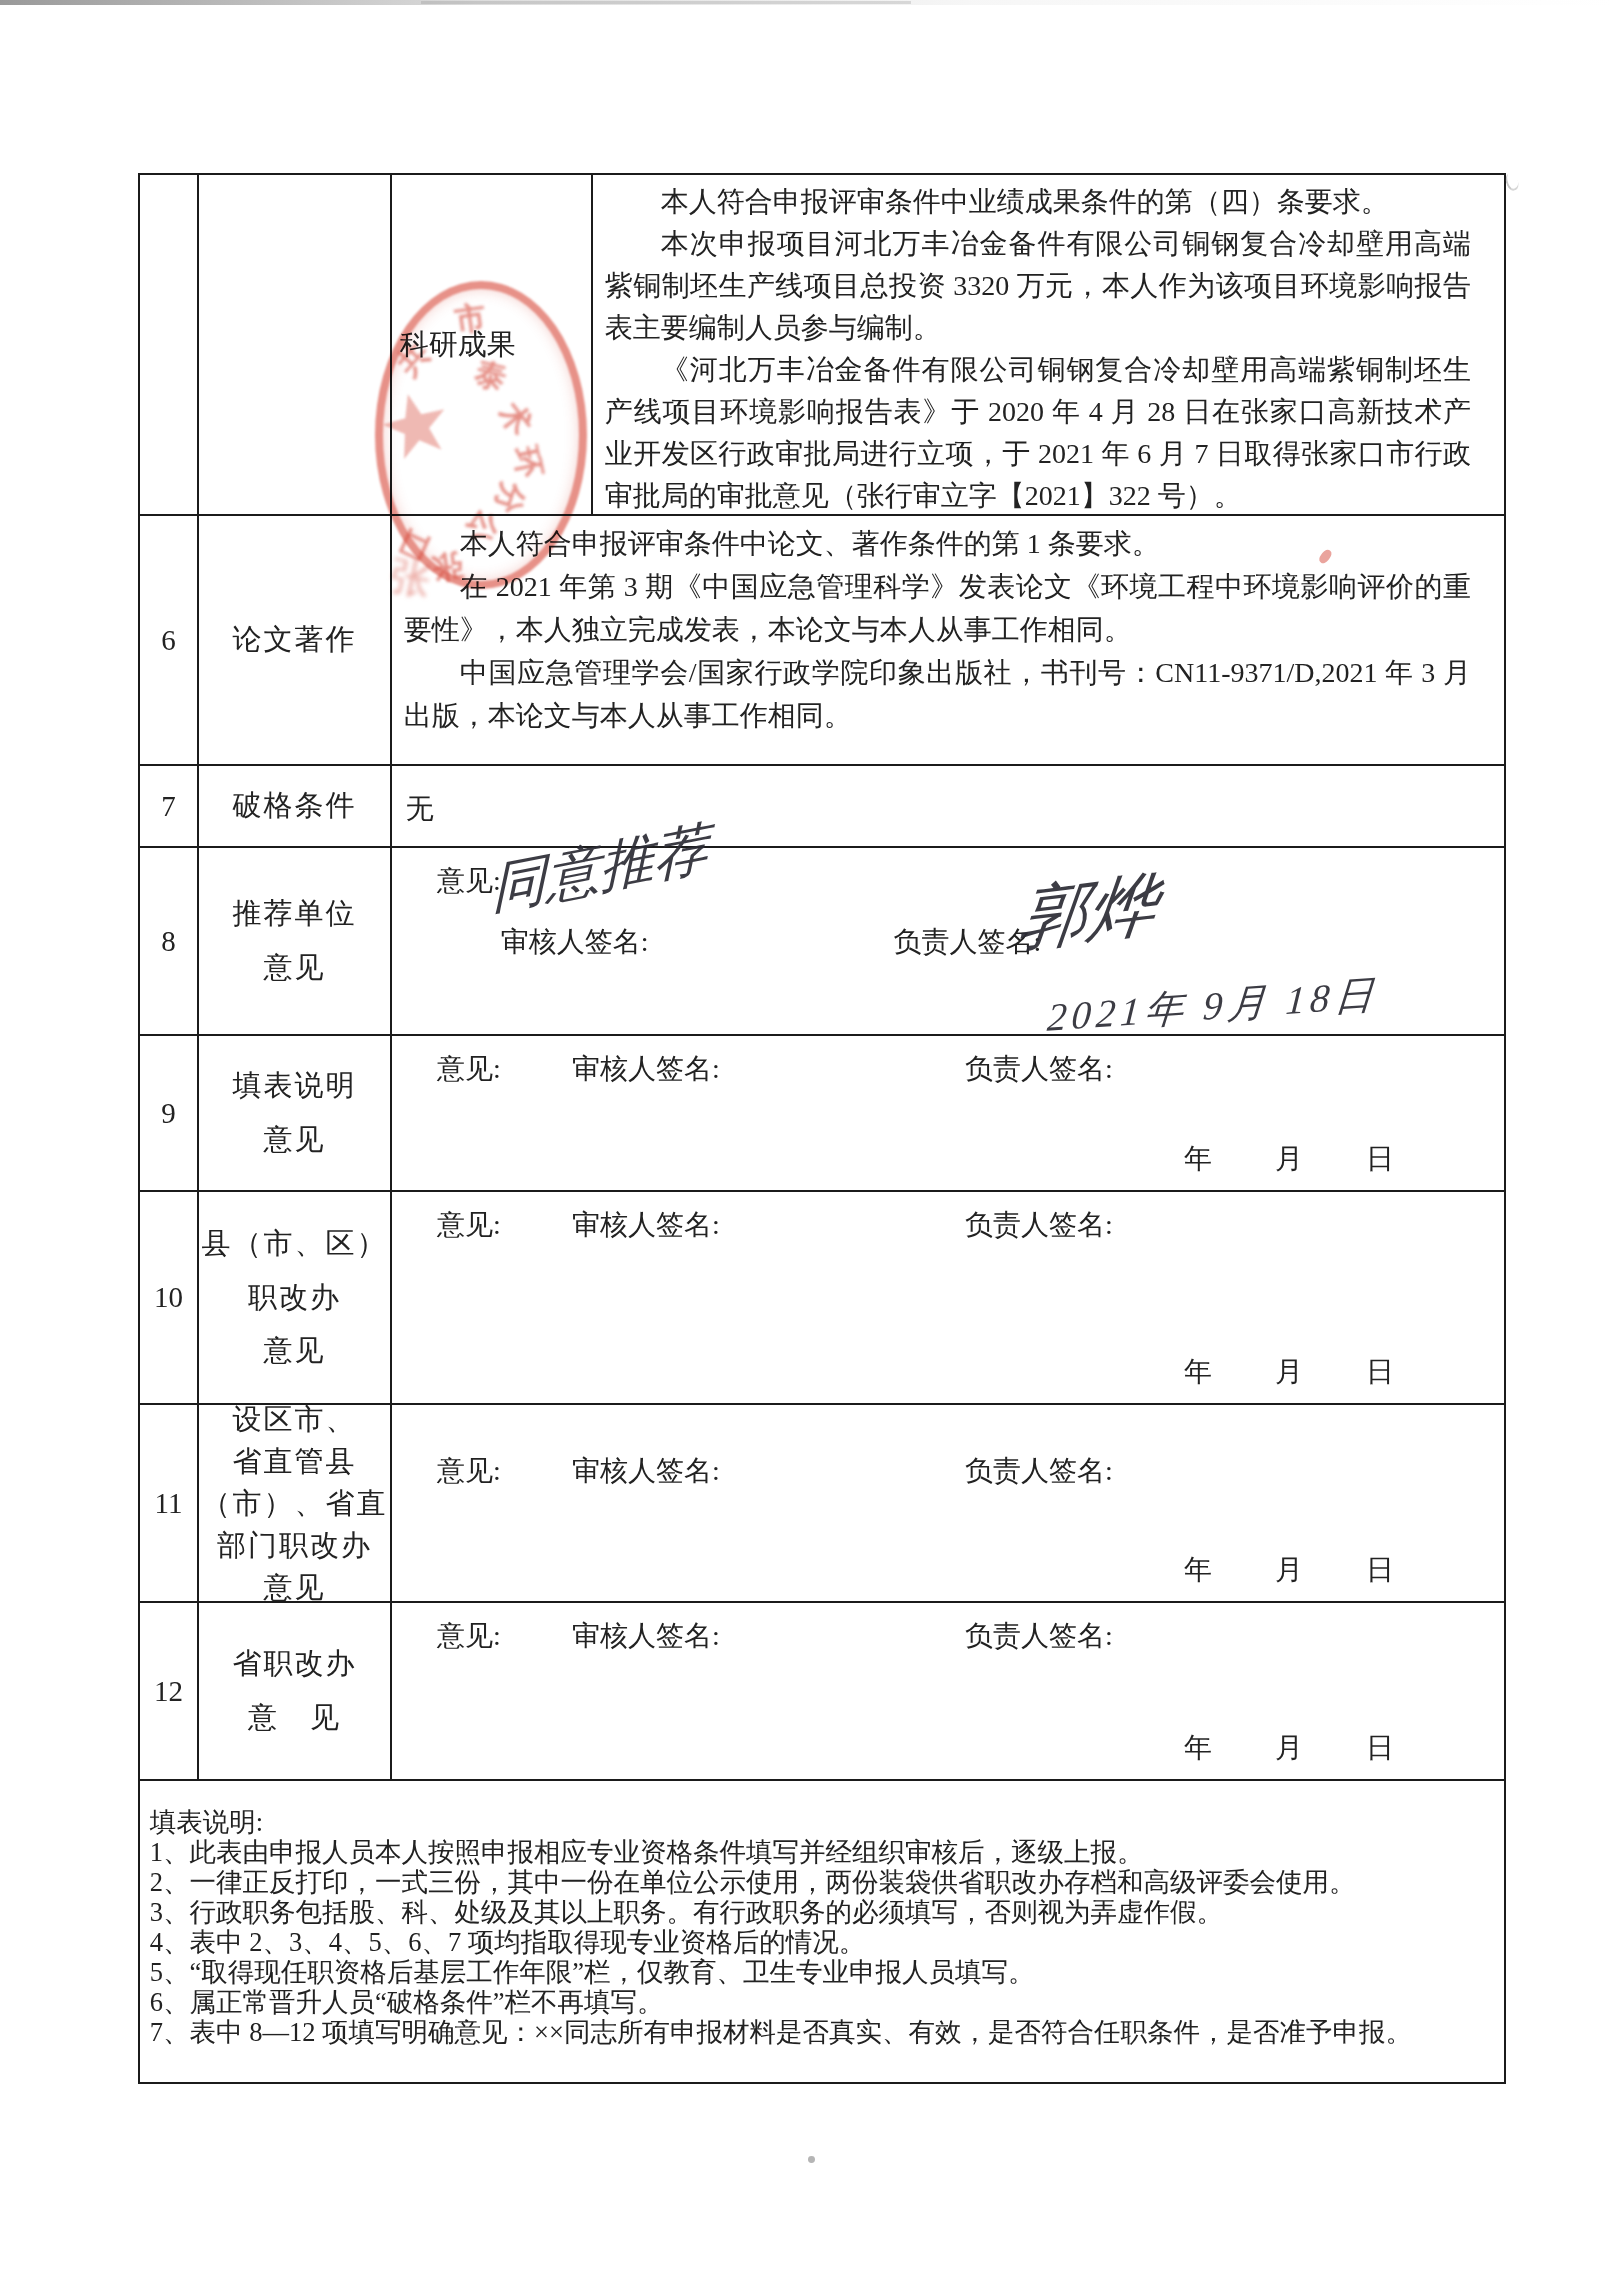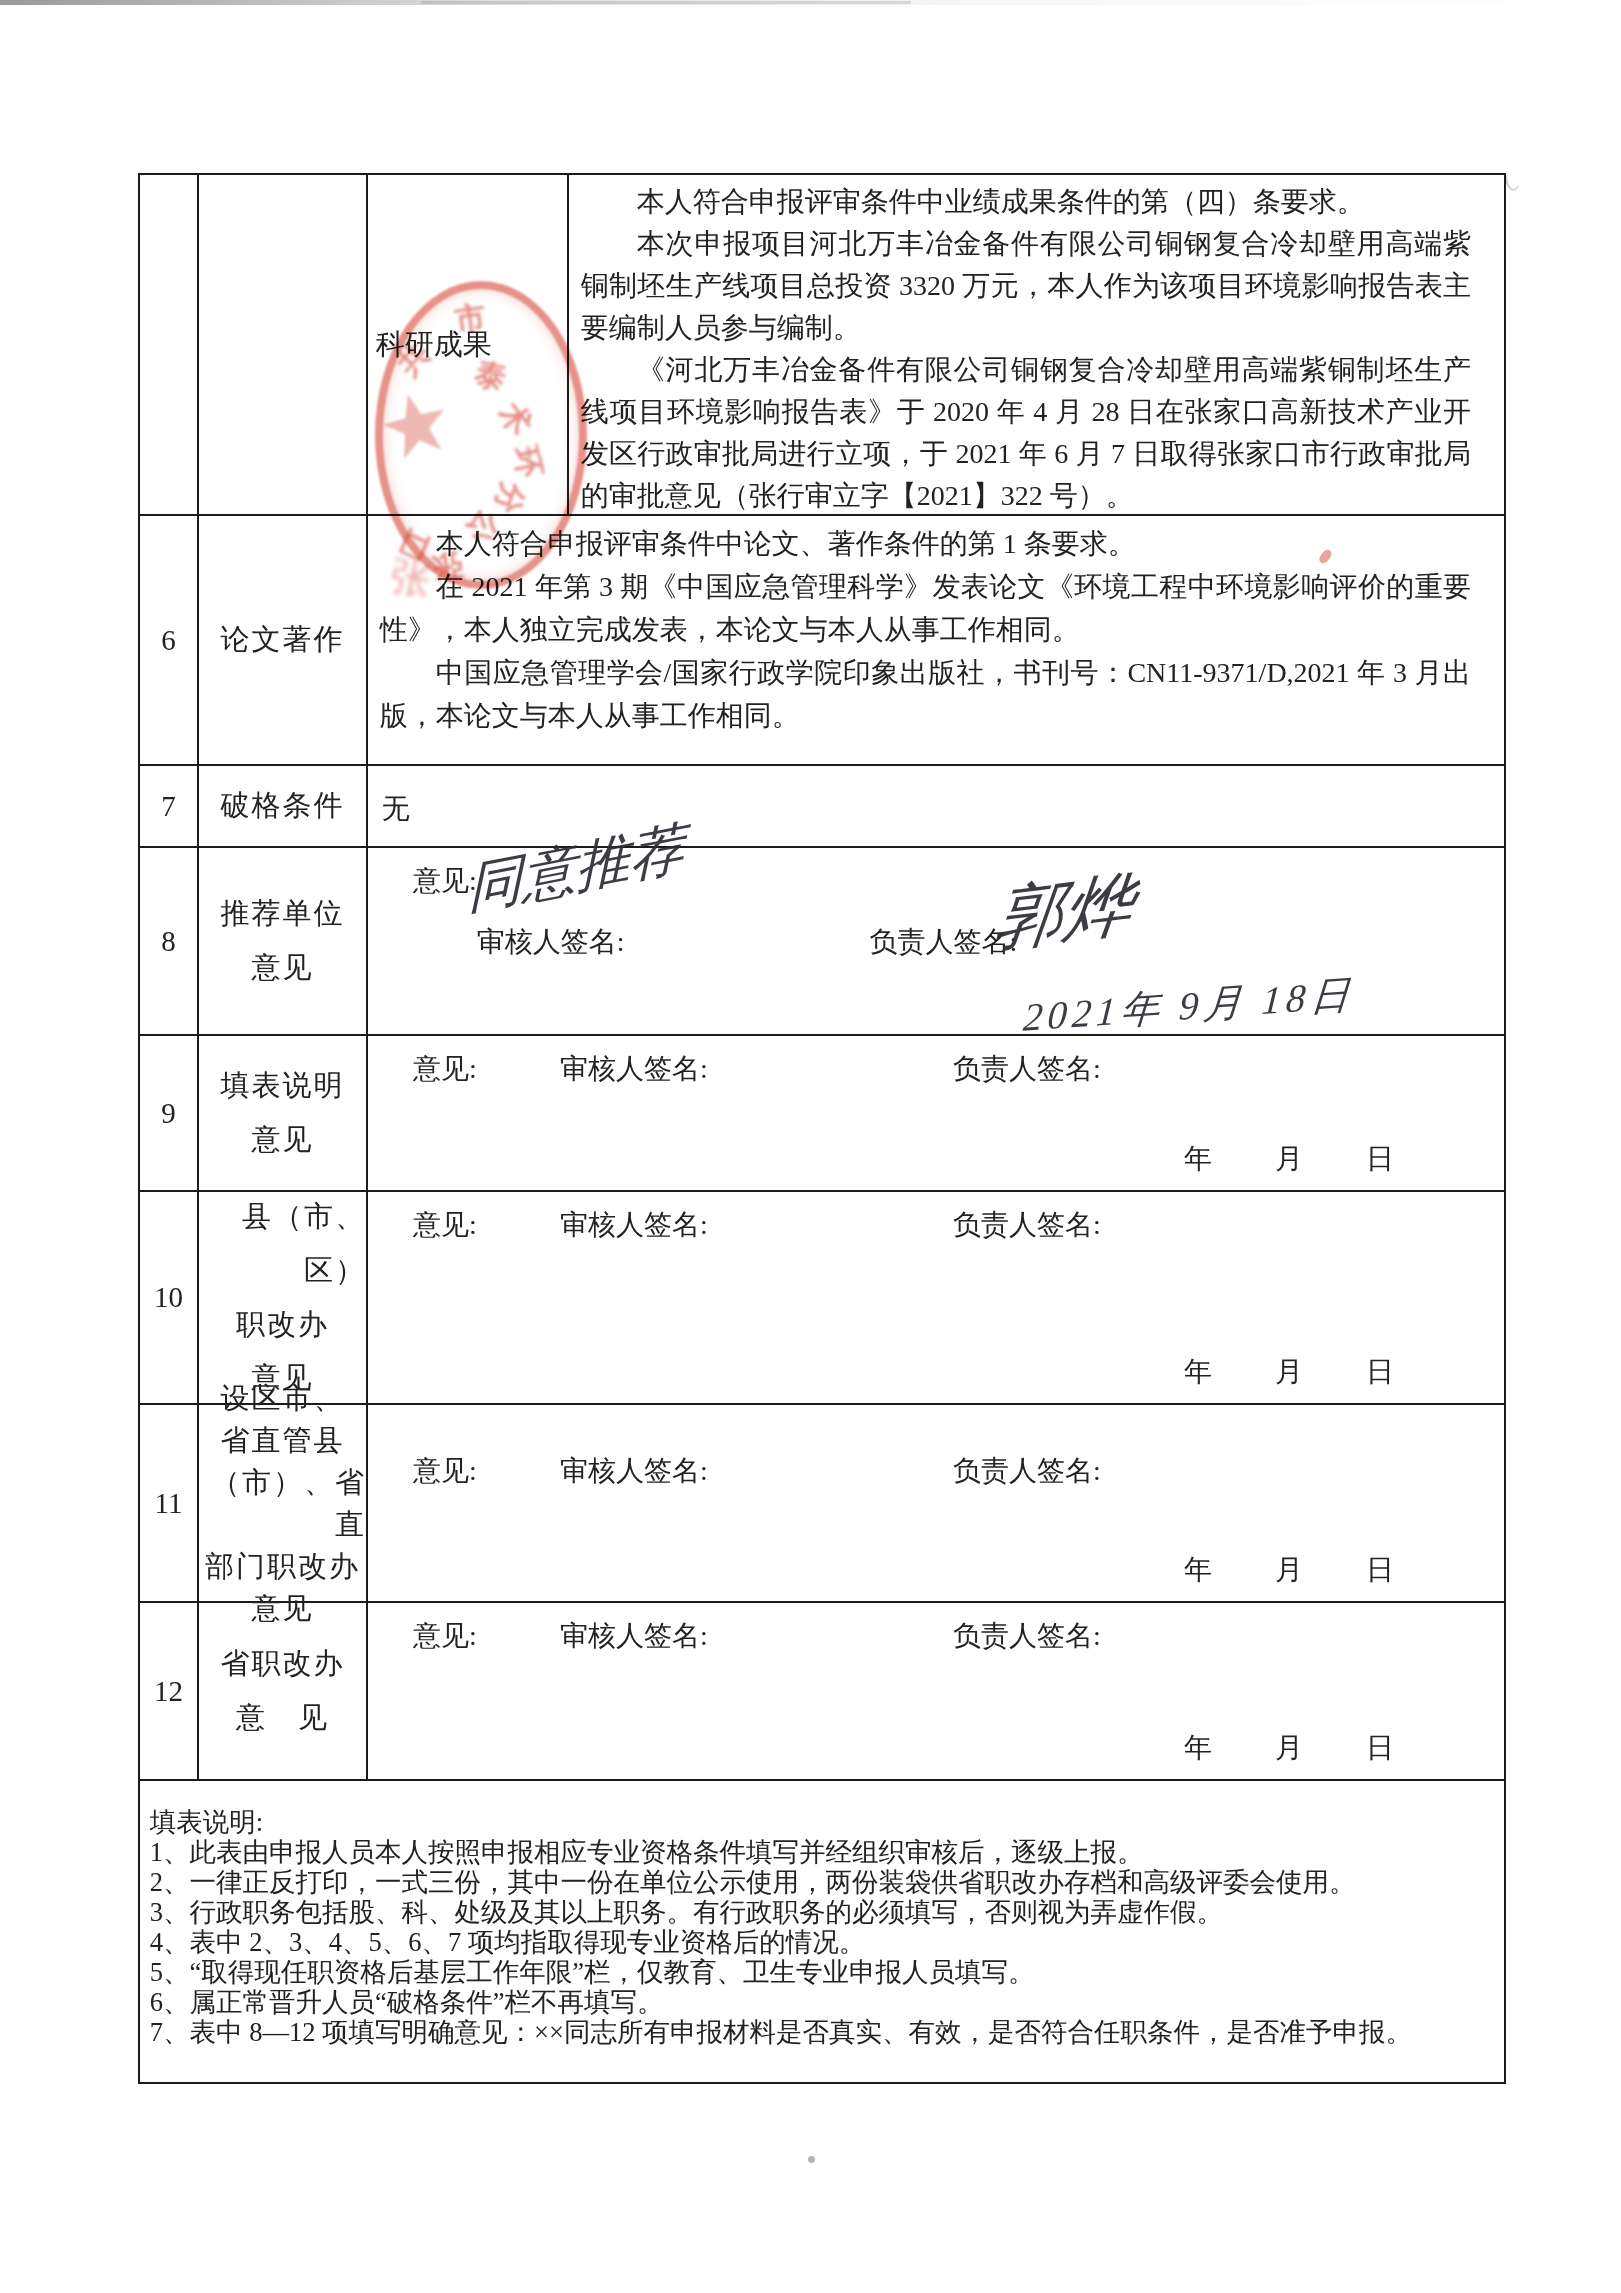--- a/index.html
+++ b/index.html
@@ -15,21 +15,21 @@
   .speck-curl{position:absolute;left:1506px;top:173px;width:9.8px;height:15.7px;border-left:2px solid rgba(120,120,120,.4);
     border-bottom:2px solid rgba(120,120,120,.3);border-radius:50%;transform:rotate(-20deg);}
 
   
   .form{position:absolute;left:138px;top:173px;width:1364px;border:2.9px solid #1b1b1b;}
   .row{display:flex;border-bottom:2.9px solid #1b1b1b;box-sizing:border-box;}
   .row:last-child{border-bottom:none;}
   .cell{box-sizing:border-box;border-right:2px solid #1b1b1b;}
   .cell:last-child{border-right:none;}
   .num{width:59px;display:flex;align-items:center;justify-content:center;font-size:29px;}
-  .lab{width:169px;display:flex;flex-direction:column;align-items:center;justify-content:center;
+  .lab{width:193px;display:flex;flex-direction:column;align-items:center;justify-content:center;
        font-size:29px;letter-spacing:2px;line-height:1.85;text-align:right;}
   .content{flex:1;position:relative;}
 
   .h-r5{height:341px;} .h-r6{height:250px;} .h-r7{height:82px;} .h-r8{height:188px;}
   .h-r9{height:156px;} .h-r10{height:213px;} .h-r11{height:198px;} .h-r12{height:178px;}
   .h-notes{height:301px;}
 
   .sublab{width:201px;display:flex;align-items:center;font-size:29px;padding-left:7.8px;box-sizing:border-box;}
   .bodytext{font-size:28px;padding:5.9px 33px 0 11.8px;}
   .bodytext p{margin:0;text-indent:2em;text-align:justify;line-height:42px;}

